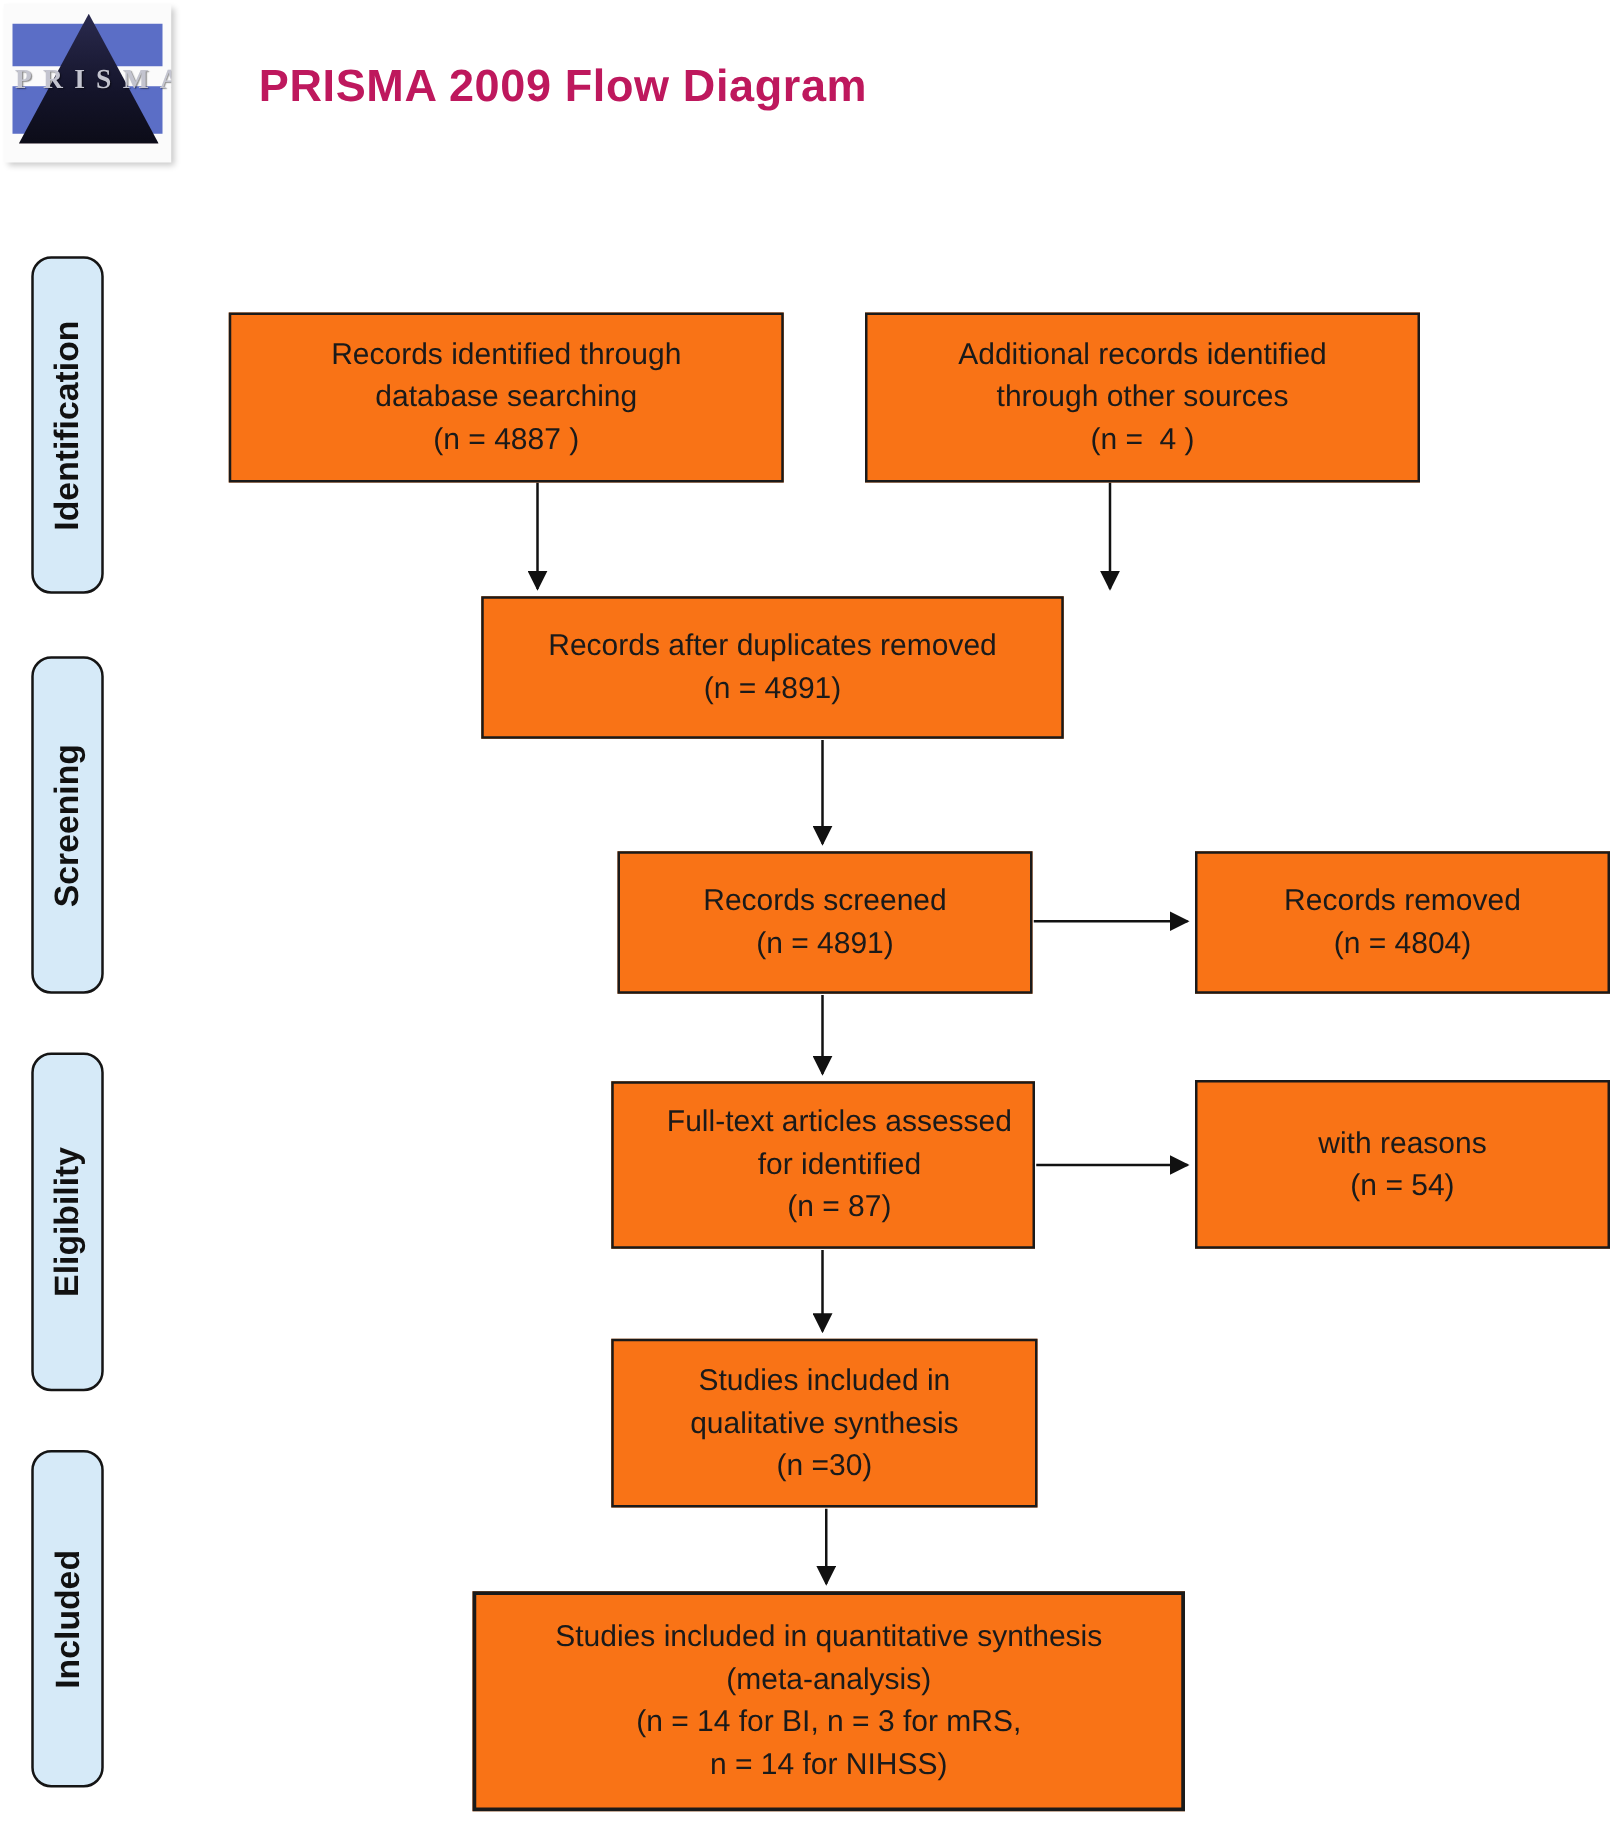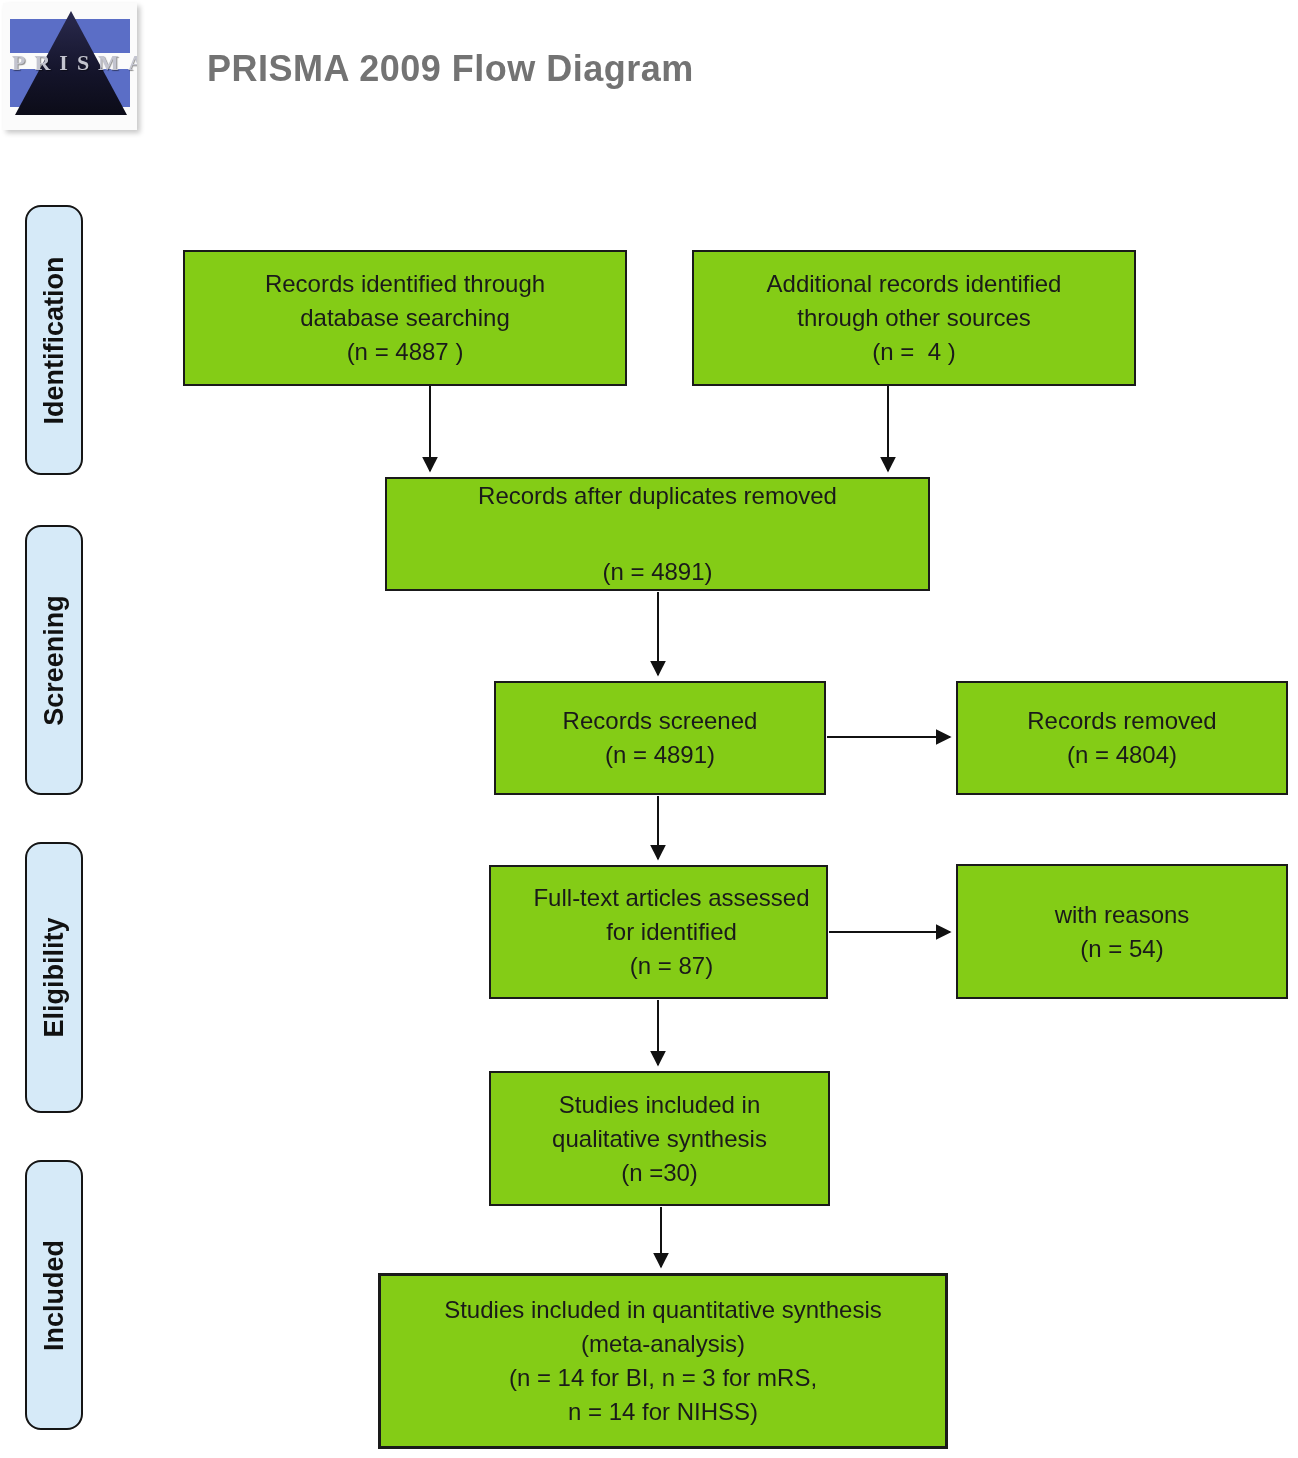--- a/index.html
+++ b/index.html
@@ -35,21 +35,21 @@
     position: absolute; left: 0; top: 47px; width: 134px;
     text-align: center;
     font-family: "Liberation Serif", serif;
     font-size: 22px; font-weight: bold;
     color: #c3c4cf;
     letter-spacing: 9px; text-indent: 9px;
     text-shadow: 1px 1px 1px rgba(0,0,0,0.45);
   }
   .page-title {
     position: absolute; left: 207px; top: 48px;
-    font-size: 36px; font-weight: bold; color: #737373;
+    font-size: 36px; font-weight: bold; color: #be185d;
     letter-spacing: 0.5px;
   }
 
   
   .stage {
     position: absolute; left: 25px; width: 58px;
     background: #d6eaf8;
     border: 2.5px solid #151515;
     border-radius: 16px;
     display: flex; align-items: center; justify-content: center;
@@ -60,31 +60,31 @@
     font-weight: bold; font-size: 27px; color: #111;
   }
   .stage.identification { top: 205px; height: 270px; }
   .stage.screening      { top: 525px; height: 270px; }
   .stage.eligibility    { top: 842px; height: 271px; }
   .stage.included       { top: 1160px; height: 270px; }
 
   
   .fbox {
     position: absolute;
-    background: #84cc16;
+    background: #f97316;
     border: 2px solid #1a1a1a;
     display: flex; flex-direction: column;
     align-items: center; justify-content: center;
     text-align: center;
     font-size: 24px; line-height: 34px; color: #1a1a1a;
   }
   .fbox .line { white-space: pre-wrap; }
   .box-records-identified  { left: 183px; top: 250px;  width: 444px; height: 136px; }
   .box-additional-records  { left: 692px; top: 250px;  width: 444px; height: 136px; }
-  .box-after-duplicates    { left: 385px; top: 477px;  width: 545px; height: 114px; justify-content: space-between; }
+  .box-after-duplicates    { left: 385px; top: 477px;  width: 466px; height: 114px; }
   .box-records-screened    { left: 494px; top: 681px;  width: 332px; height: 114px; }
   .box-records-excluded    { left: 956px; top: 681px;  width: 332px; height: 114px; }
   .box-fulltext-assessed   { left: 489px; top: 865px;  width: 339px; height: 134px; padding-left: 26px; }
   .box-fulltext-excluded   { left: 956px; top: 864px;  width: 332px; height: 135px; }
   .box-qualitative         { left: 489px; top: 1071px; width: 341px; height: 135px; }
   .box-quantitative        { left: 378px; top: 1273px; width: 570px; height: 176px; border-width: 3px; }
 
   .arrow-layer { position: absolute; inset: 0; width: 1298px; height: 1458px; }
 </style>
 </head>

